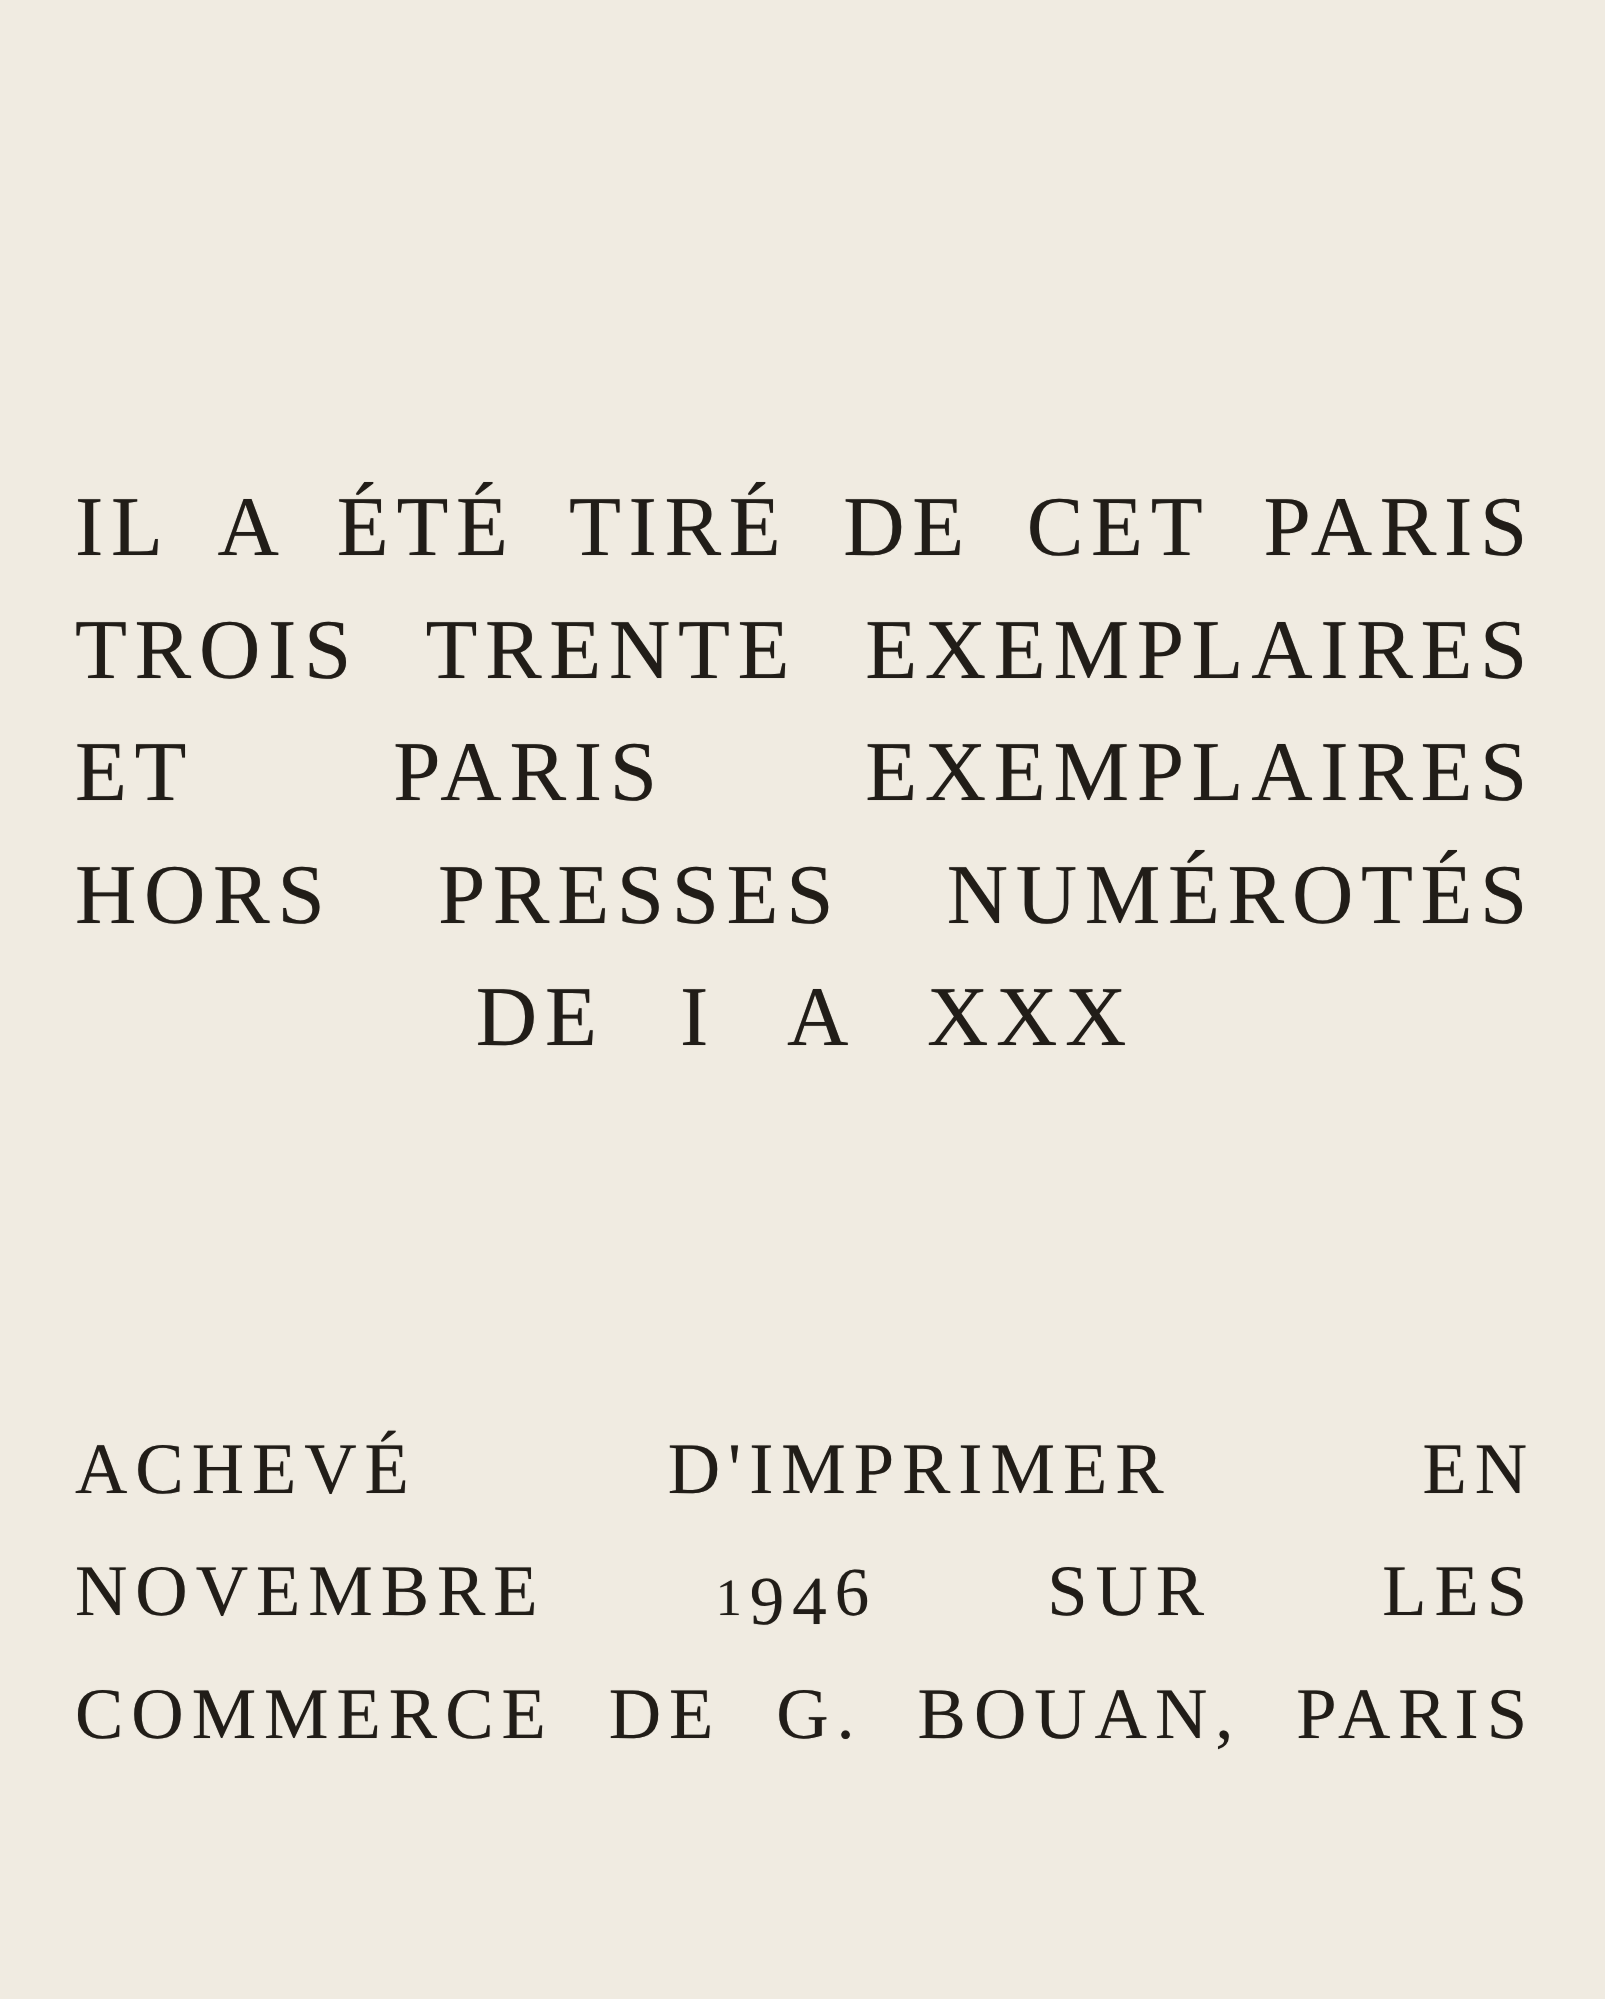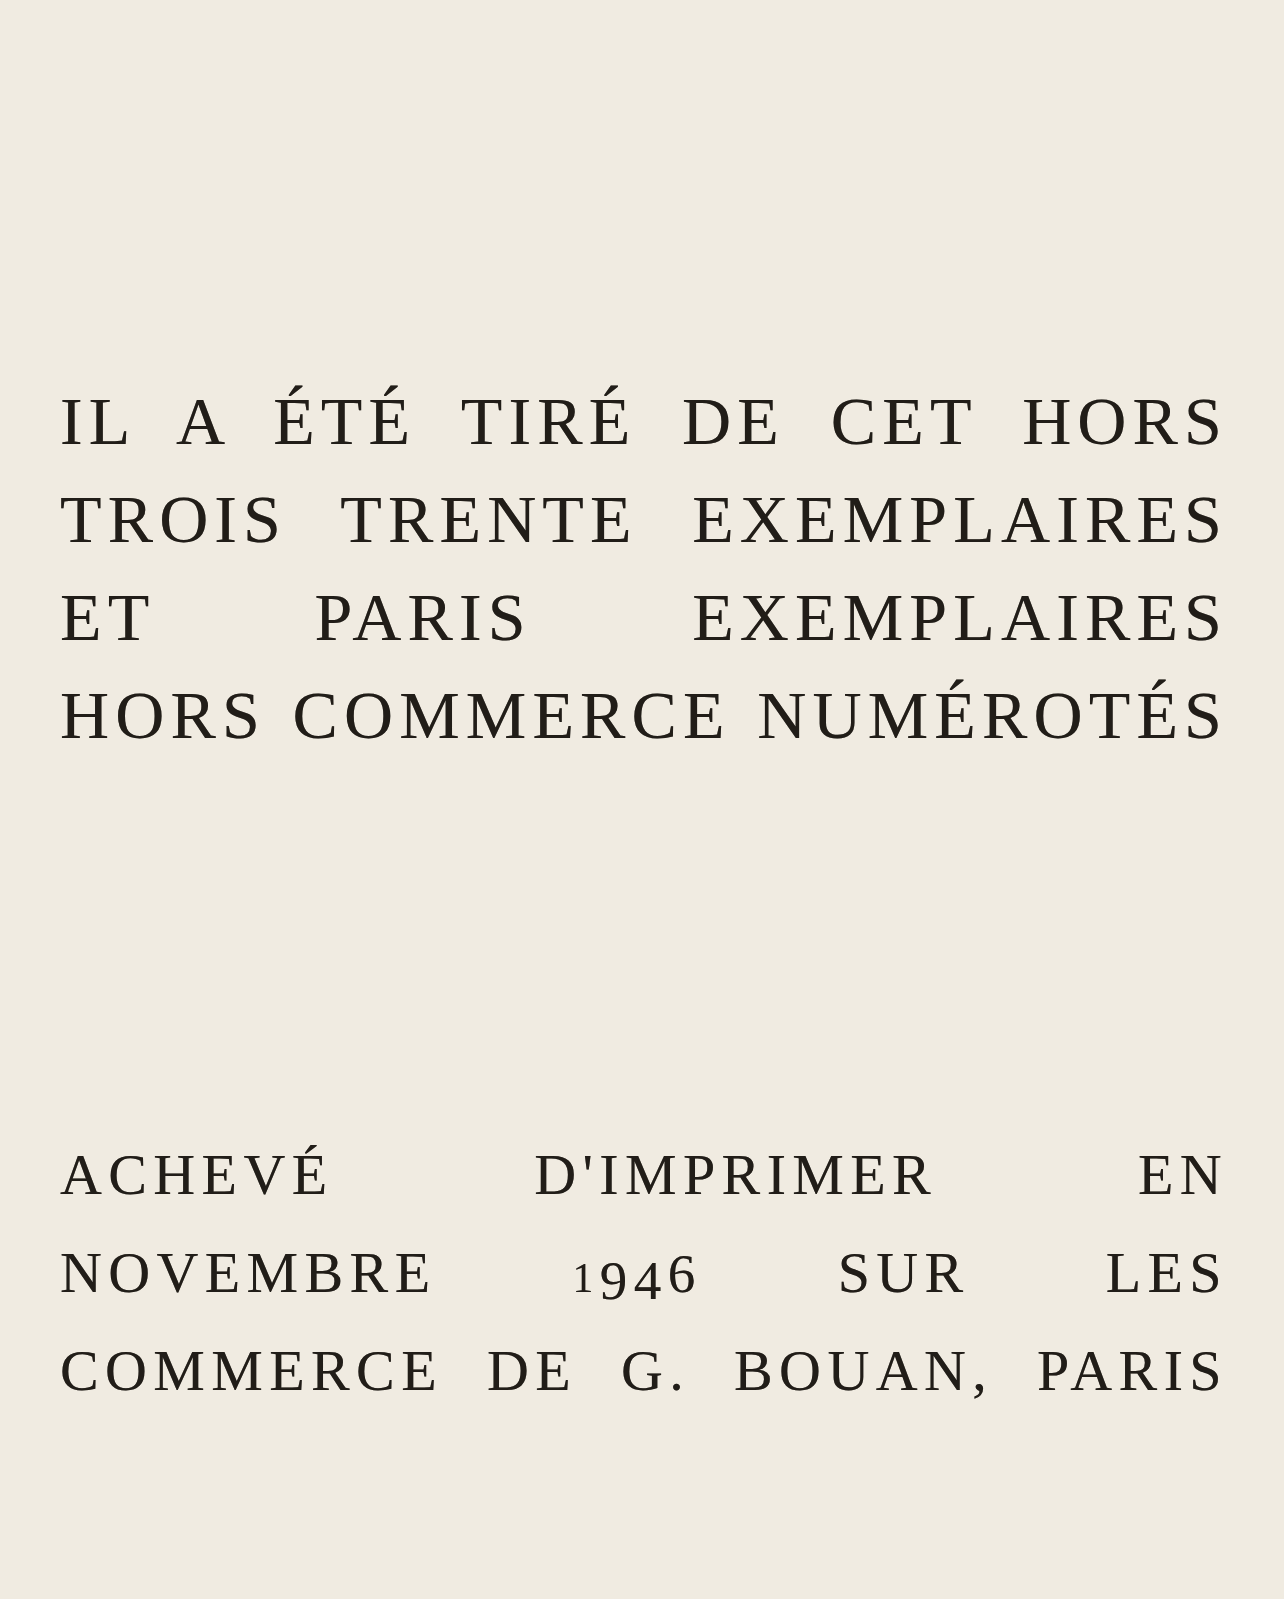--- a/index.html
+++ b/index.html
@@ -58,24 +58,25 @@
     vertical-align: -0.13em;
   }
   .f6, .f8 { font-size: 0.95em; }                  
 </style>
 </head>
 <body>
 
 <div class="page">
 
   <section class="text-block block-limitation">
-      <div class="line">IL A ÉTÉ TIRÉ DE CET HORS</div>
+      <div class="line">IL A ÉTÉ TIRÉ DE CET PARIS</div>
       <div class="line">TROIS TRENTE EXEMPLAIRES</div>
       <div class="line">ET PARIS EXEMPLAIRES</div>
-      <div class="line">HORS COMMERCE NUMÉROTÉS</div>
+      <div class="line">HORS PRESSES NUMÉROTÉS</div>
+      <div class="line center">DE I A XXX</div>
     </section>
 
   <section class="text-block block-printing">
       <div class="line">ACHEVÉ D'IMPRIMER EN</div>
       <div class="line">NOVEMBRE <span class="fig f1">1</span><span class="fig f9">9</span><span class="fig f4">4</span><span class="fig f6">6</span> SUR LES</div>
       <div class="line">COMMERCE DE G. BOUAN, PARIS</div>
     </section>
 
 </div>
 

